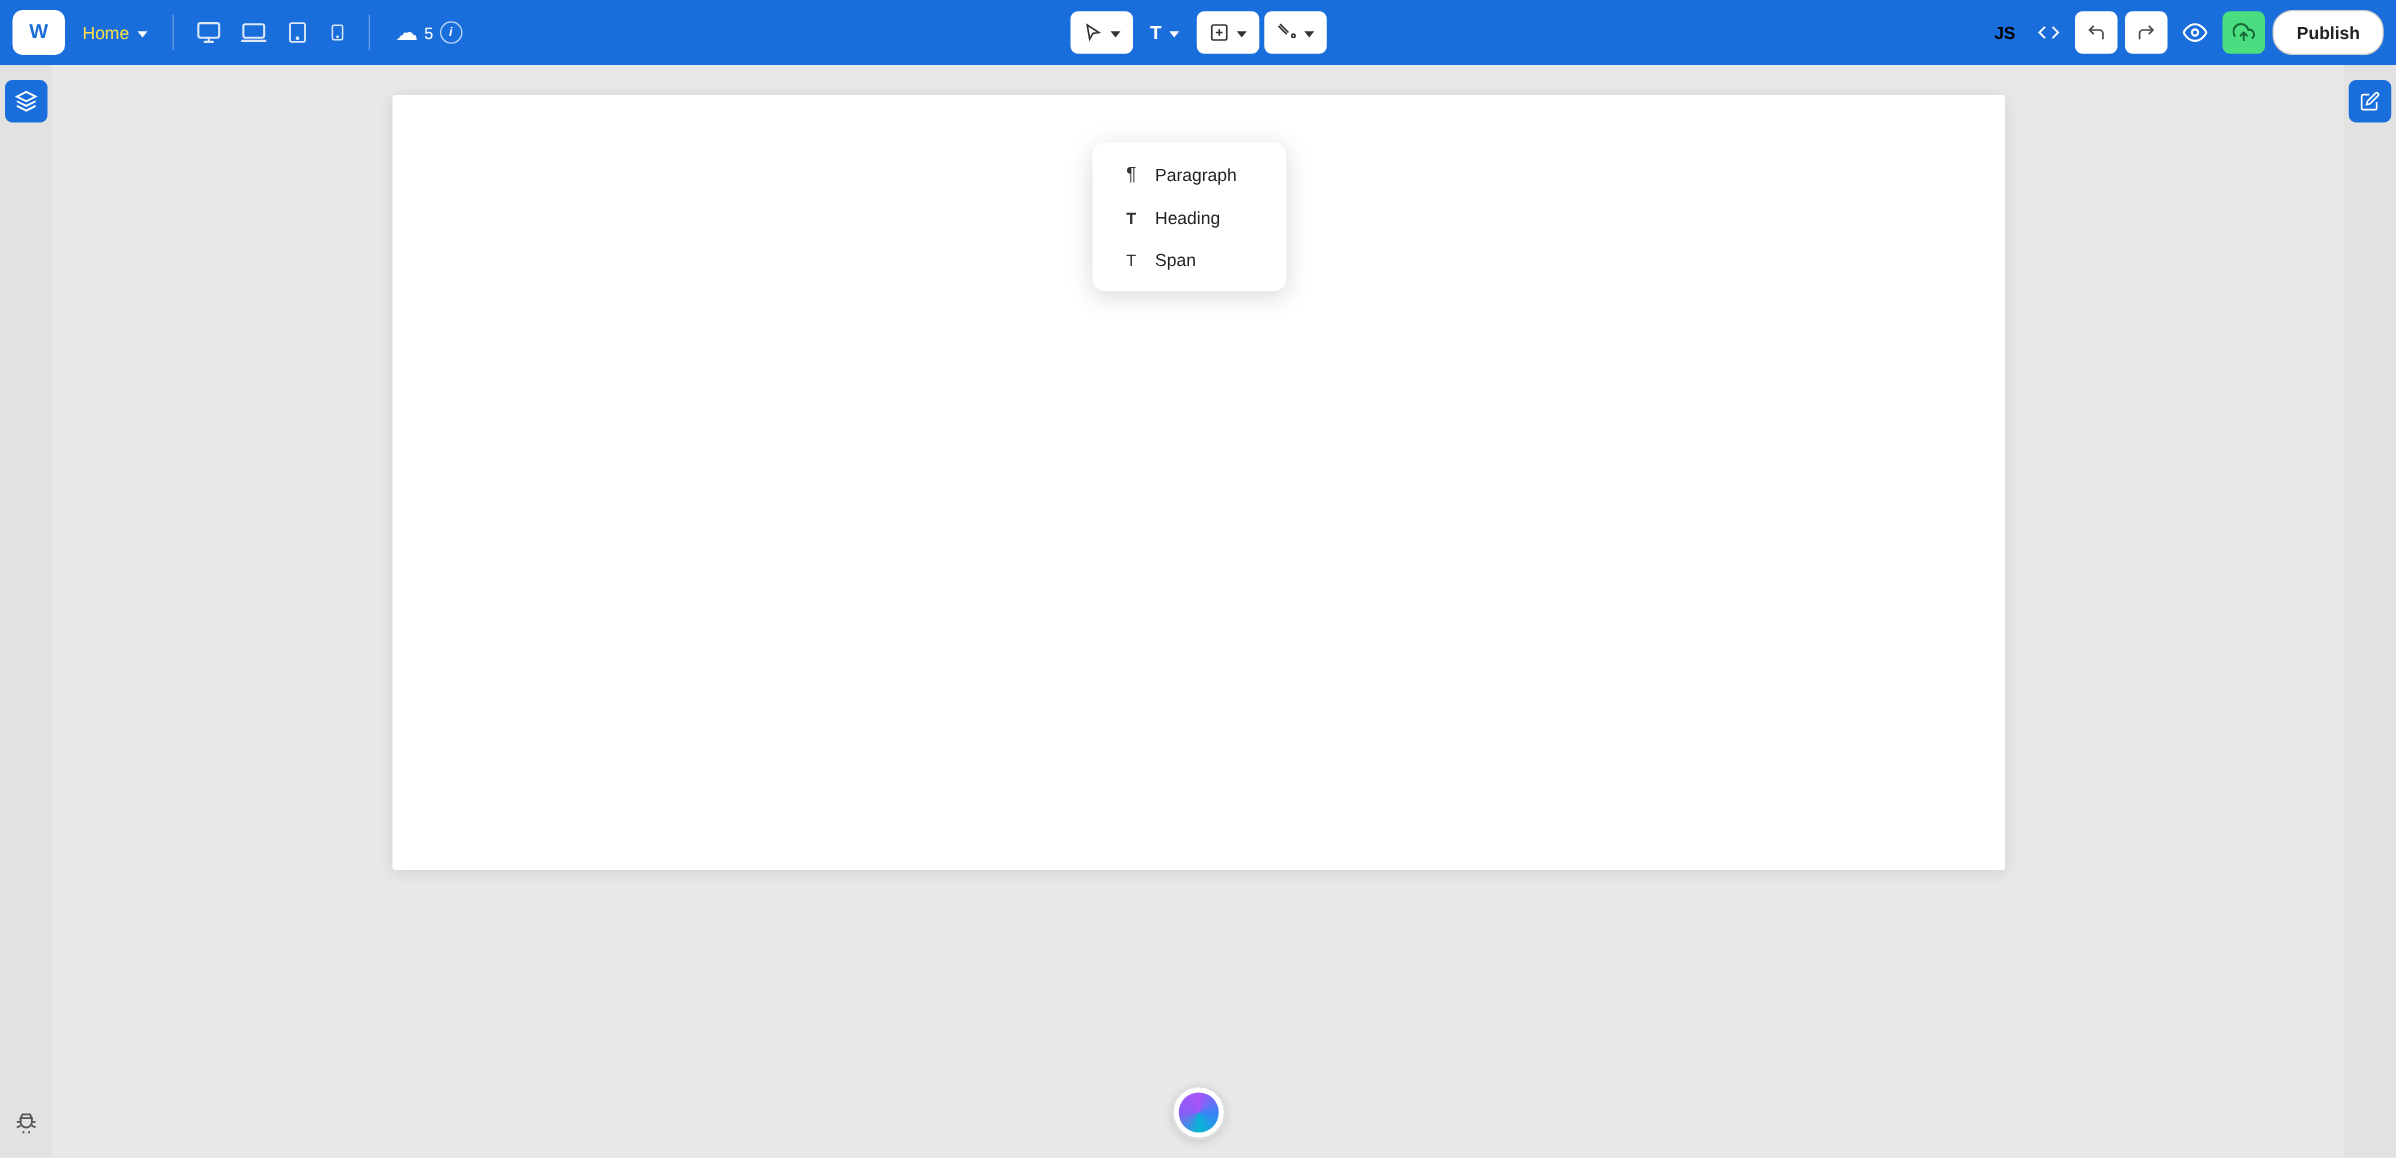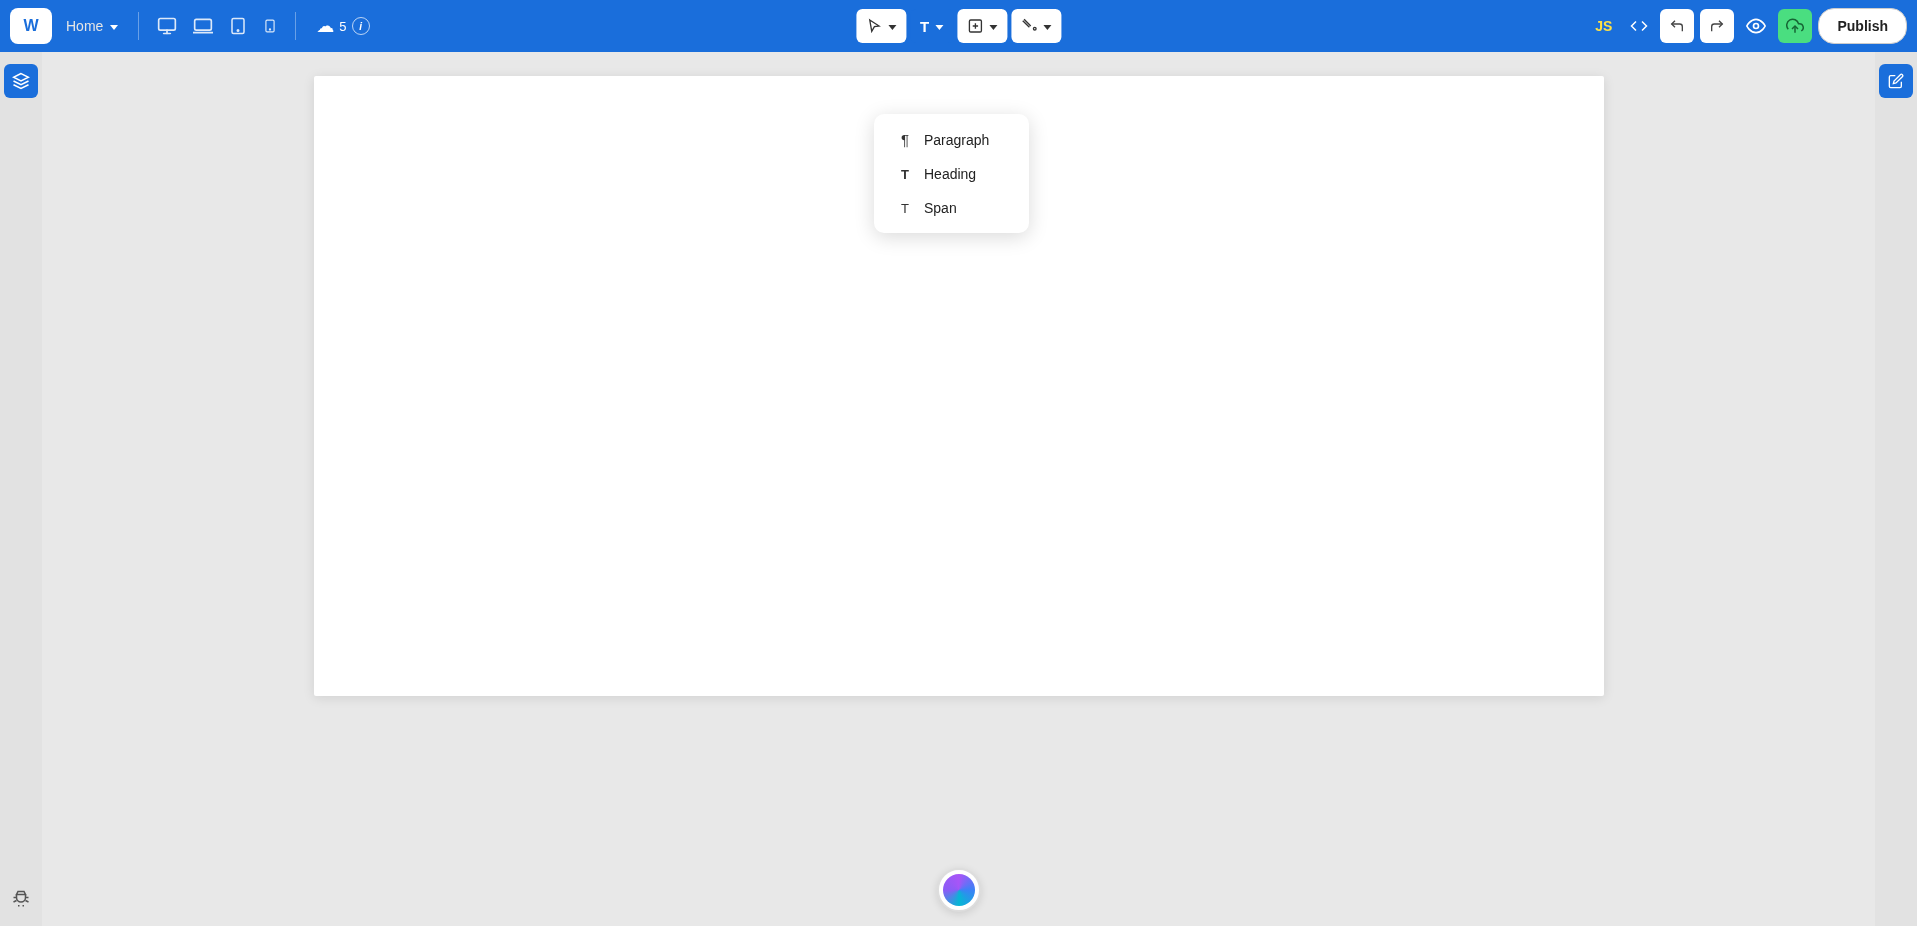--- a/index.html
+++ b/index.html
@@ -29,21 +29,21 @@
     }
     .logo-inner {
       font-weight: 900;
       font-size: 16px;
       color: #1a6edb;
     }
 
     .home-btn {
       display: flex; align-items: center; gap: 4px;
       background: none; border: none; cursor: pointer;
-      color: #e5e5e5; font-size: 14px; font-weight: 500;
+      color: #fde047; font-size: 14px; font-weight: 500;
       padding: 4px 8px;
       border-radius: 4px;
     }
 
     .nav-divider {
       width: 1px; height: 28px;
       background: rgba(255,255,255,0.35);
       margin: 0 6px;
       flex-shrink: 0;
     }
@@ -93,21 +93,21 @@
     }
     .tool-btn svg { width: 16px; height: 16px; }
 
     .right-tools {
       display: flex; align-items: center; gap: 6px;
       margin-left: auto;
     }
 
     .icon-btn {
       background: none; border: none; cursor: pointer;
-      color: #fde047; font-size: 14px; font-weight: 600;
+      color: #000000; font-size: 14px; font-weight: 600;
       padding: 4px 6px;
       border-radius: 4px;
       display: flex; align-items: center; justify-content: center;
     }
 
     .white-icon-btn {
       background: white; border: none; cursor: pointer;
       border-radius: 6px;
       width: 34px; height: 34px;
       display: flex; align-items: center; justify-content: center;

